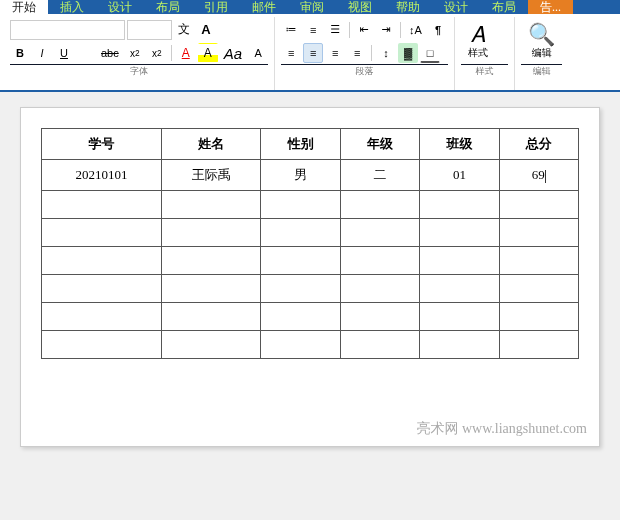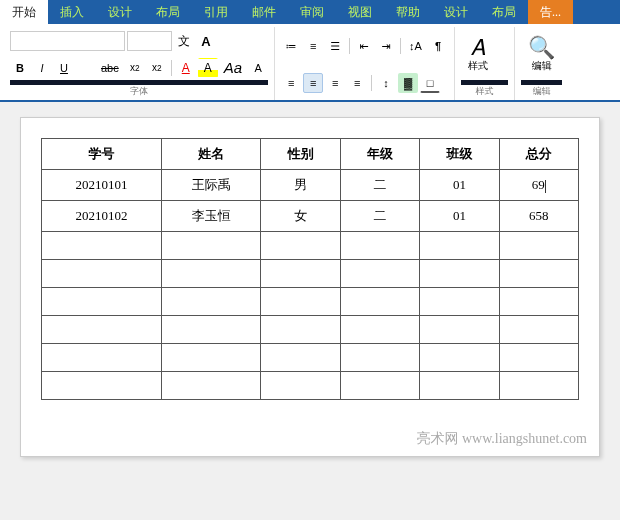--- a/index.html
+++ b/index.html
@@ -52,21 +52,21 @@
     .watermark {
       position: absolute;
       bottom: 8px;
       right: 12px;
       font-size: 14px;
       color: #aaa;
     }
     .tabs-row {
       display: flex;
       background: #1f5fa6;
-      height: 24px;
+      height: 14px;
     }
     .tab-item {
       padding: 4px 12px;
       font-size: 12px;
       color: #bef264;
       cursor: pointer;
       display: flex;
       align-items: center;
     }
     .tab-item.active-tab {
@@ -98,22 +98,22 @@
     .r-section-btns {
       display: flex;
       gap: 2px;
       align-items: center;
       flex: 1;
     }
     .r-section-label {
       font-size: 9px;
       color: #777;
       text-align: center;
-      padding-bottom: 2px;
-      border-top: 5px solid #0f172a;
+      padding-bottom: 12px;
+      border-top: 1px solid #0f172a;
       margin-top: auto;
     }
     .r-btn {
       border: 1px solid transparent;
       background: transparent;
       padding: 1px 3px;
       cursor: pointer;
       font-size: 11px;
       border-radius: 2px;
       display: inline-flex; align-items: center; justify-content: center;
@@ -198,20 +198,21 @@
     <div class="r-section-btns" style="margin-top:2px;">
       <button class="r-btn">≡</button>
       <button class="r-btn" style="border-color:#a8c6e8; background:#dce9f5;">≡</button>
       <button class="r-btn">≡</button>
       <button class="r-btn">≡</button>
       <span style="width:1px;height:16px;background:#ccc;margin:0 2px;"></span>
       <button class="r-btn">↕</button>
       <button class="r-btn" style="background: #c6efce;">▓</button>
       <button class="r-btn" style="border-bottom:2px solid #555; padding-bottom:0;">□</button>
     </div>
+    <div class="r-section-label">段落</div>
   </div>
 
   <div class="r-section" style="min-width:60px;">
     <div class="r-section-btns">
       <div class="r-big-btn">
         <span class="r-big-icon">𝐴</span>
         <span style="font-size:10px;">样式</span>
       </div>
     </div>
     <div class="r-section-label">样式</div>
@@ -244,28 +245,20 @@
       </thead>
       <tbody id="table-body">
       <tr>
             <td>20210101</td>
             <td>王际禹</td>
             <td>男</td>
             <td>二</td>
             <td>01</td>
             <td>69<span style="display: inline-block; width: 1px; height: 13px; background: rgb(51, 51, 51); vertical-align: middle; animation: 1s step-end 0s infinite normal none running blink;"></span></td>
           </tr>
-          <tr>
-            <td>20210102</td>
-            <td>李玉恒</td>
-            <td>女</td>
-            <td>二</td>
-            <td>01</td>
-            <td>658</td>
-          </tr>
           <tr class="empty-row">
             <td></td>
             <td></td>
             <td></td>
             <td></td>
             <td></td>
             <td></td>
           </tr>
           <tr class="empty-row">
             <td></td>

